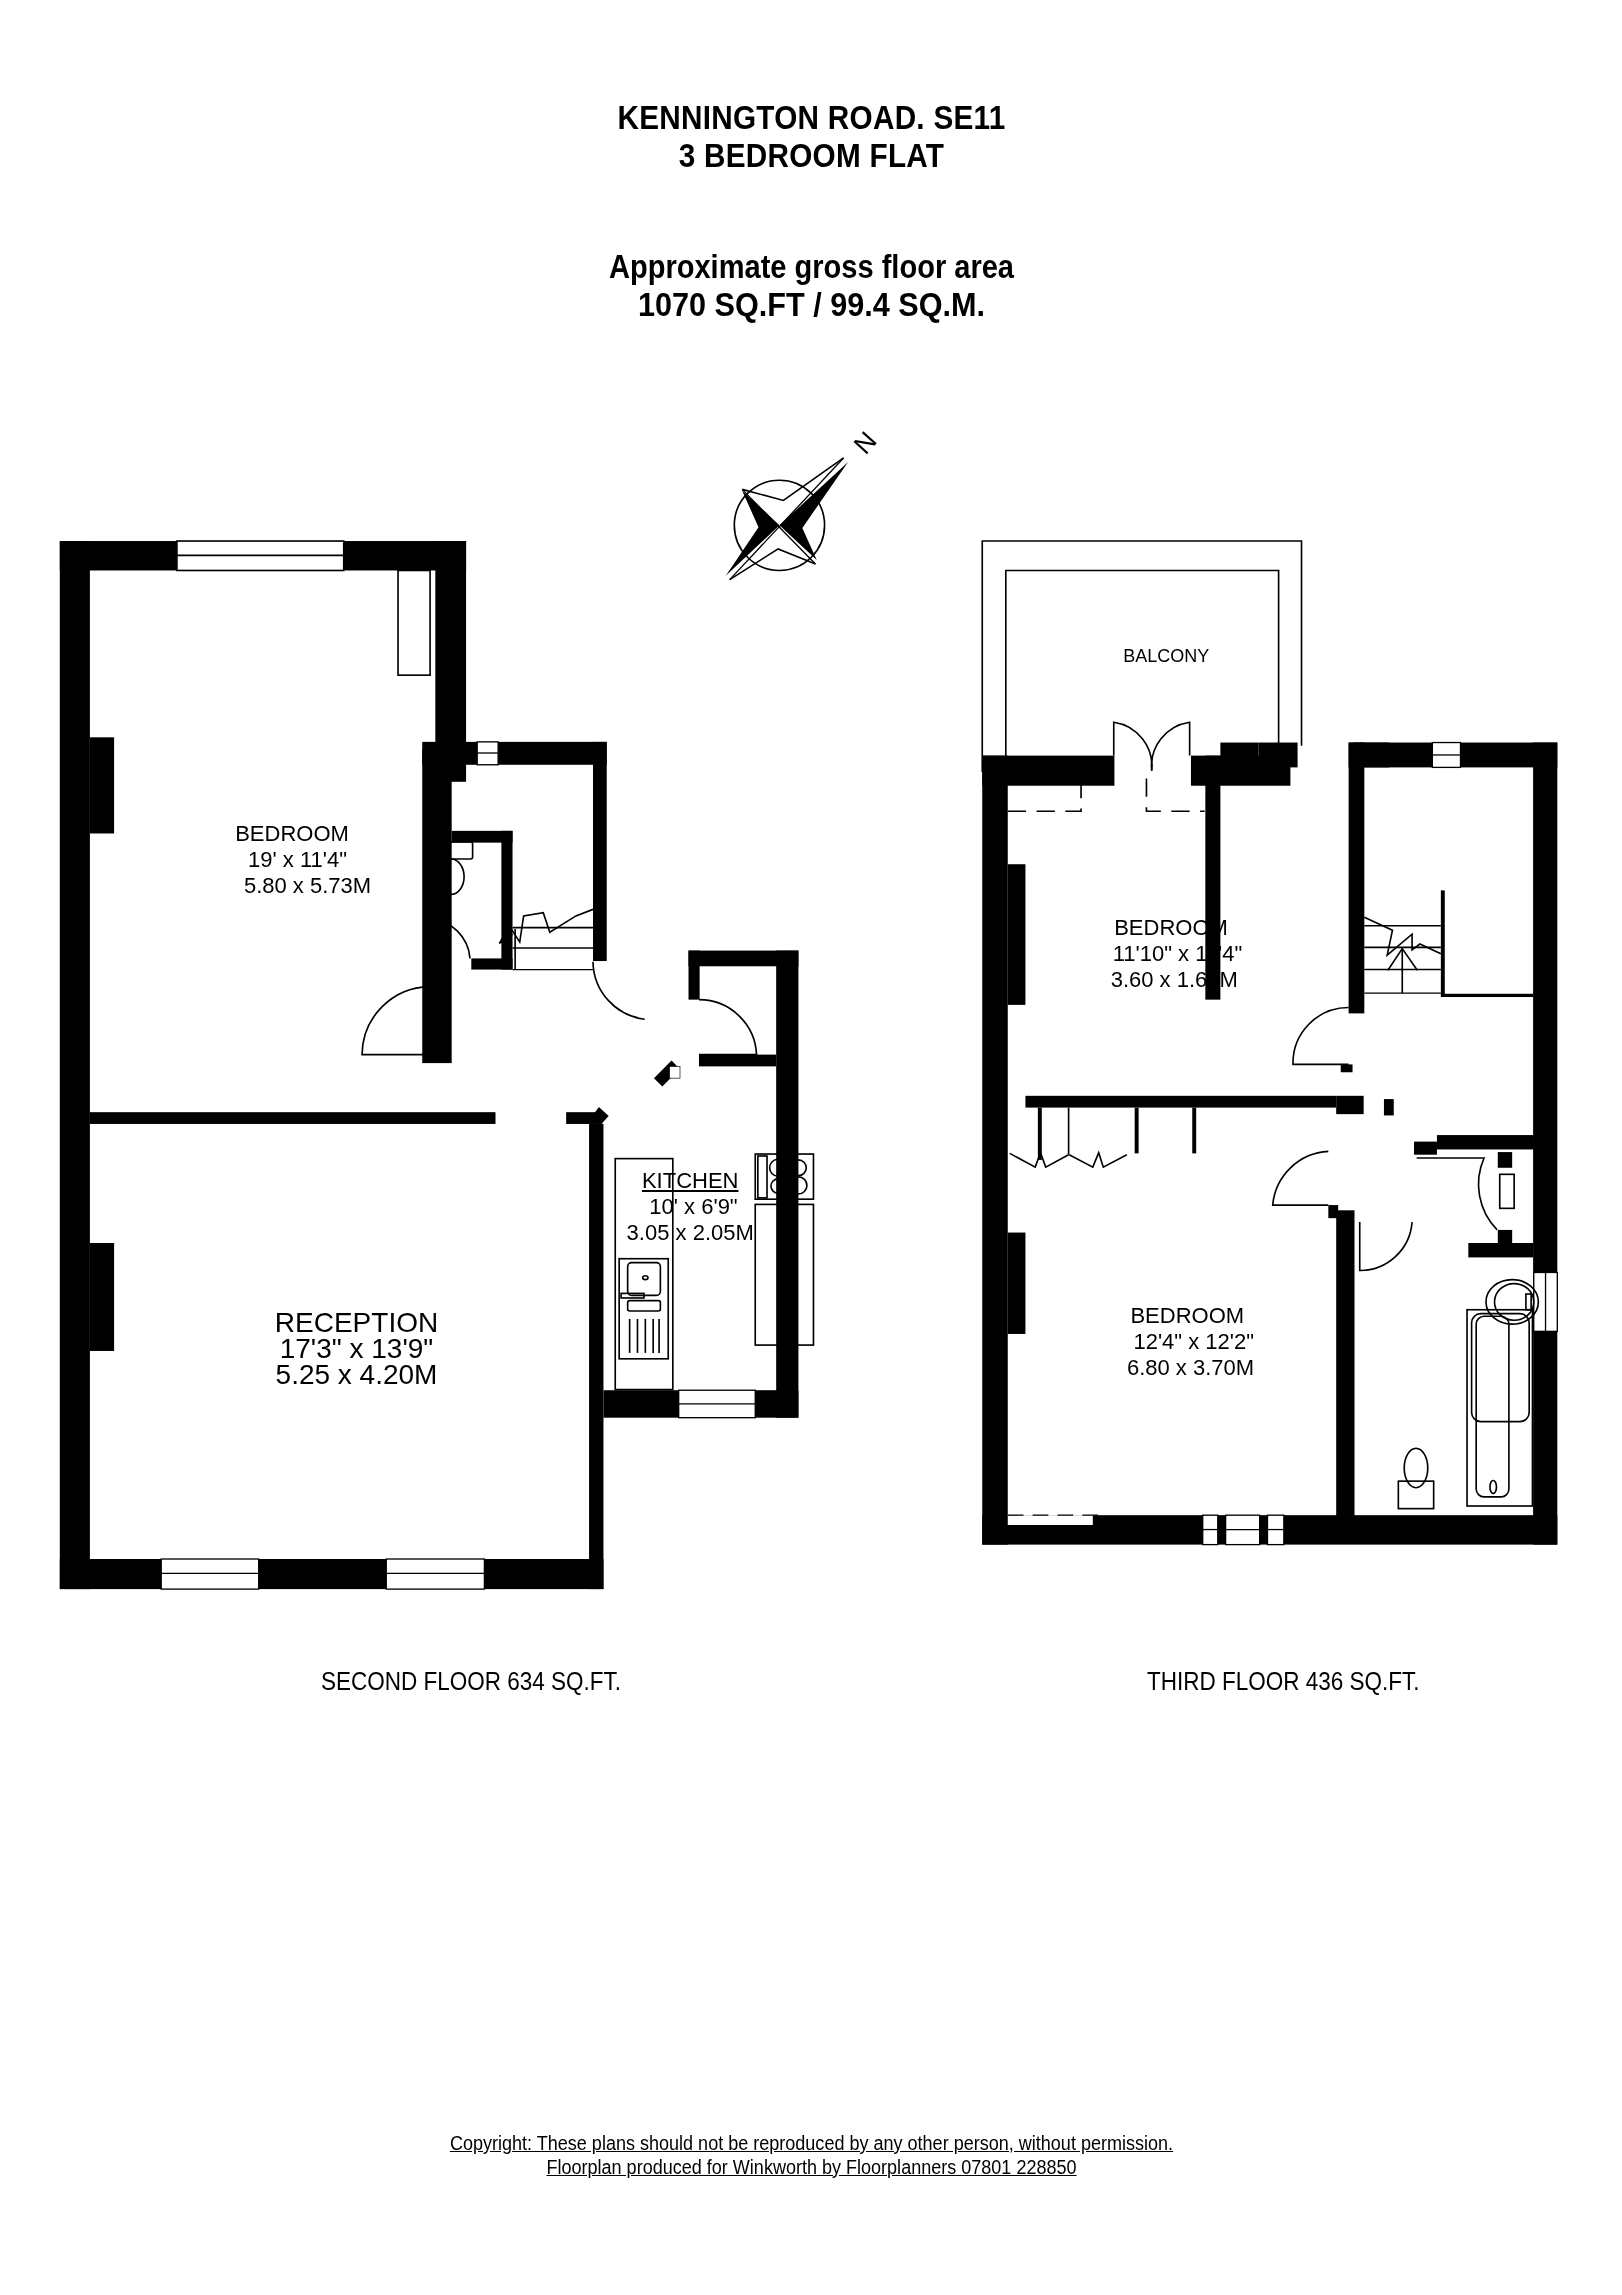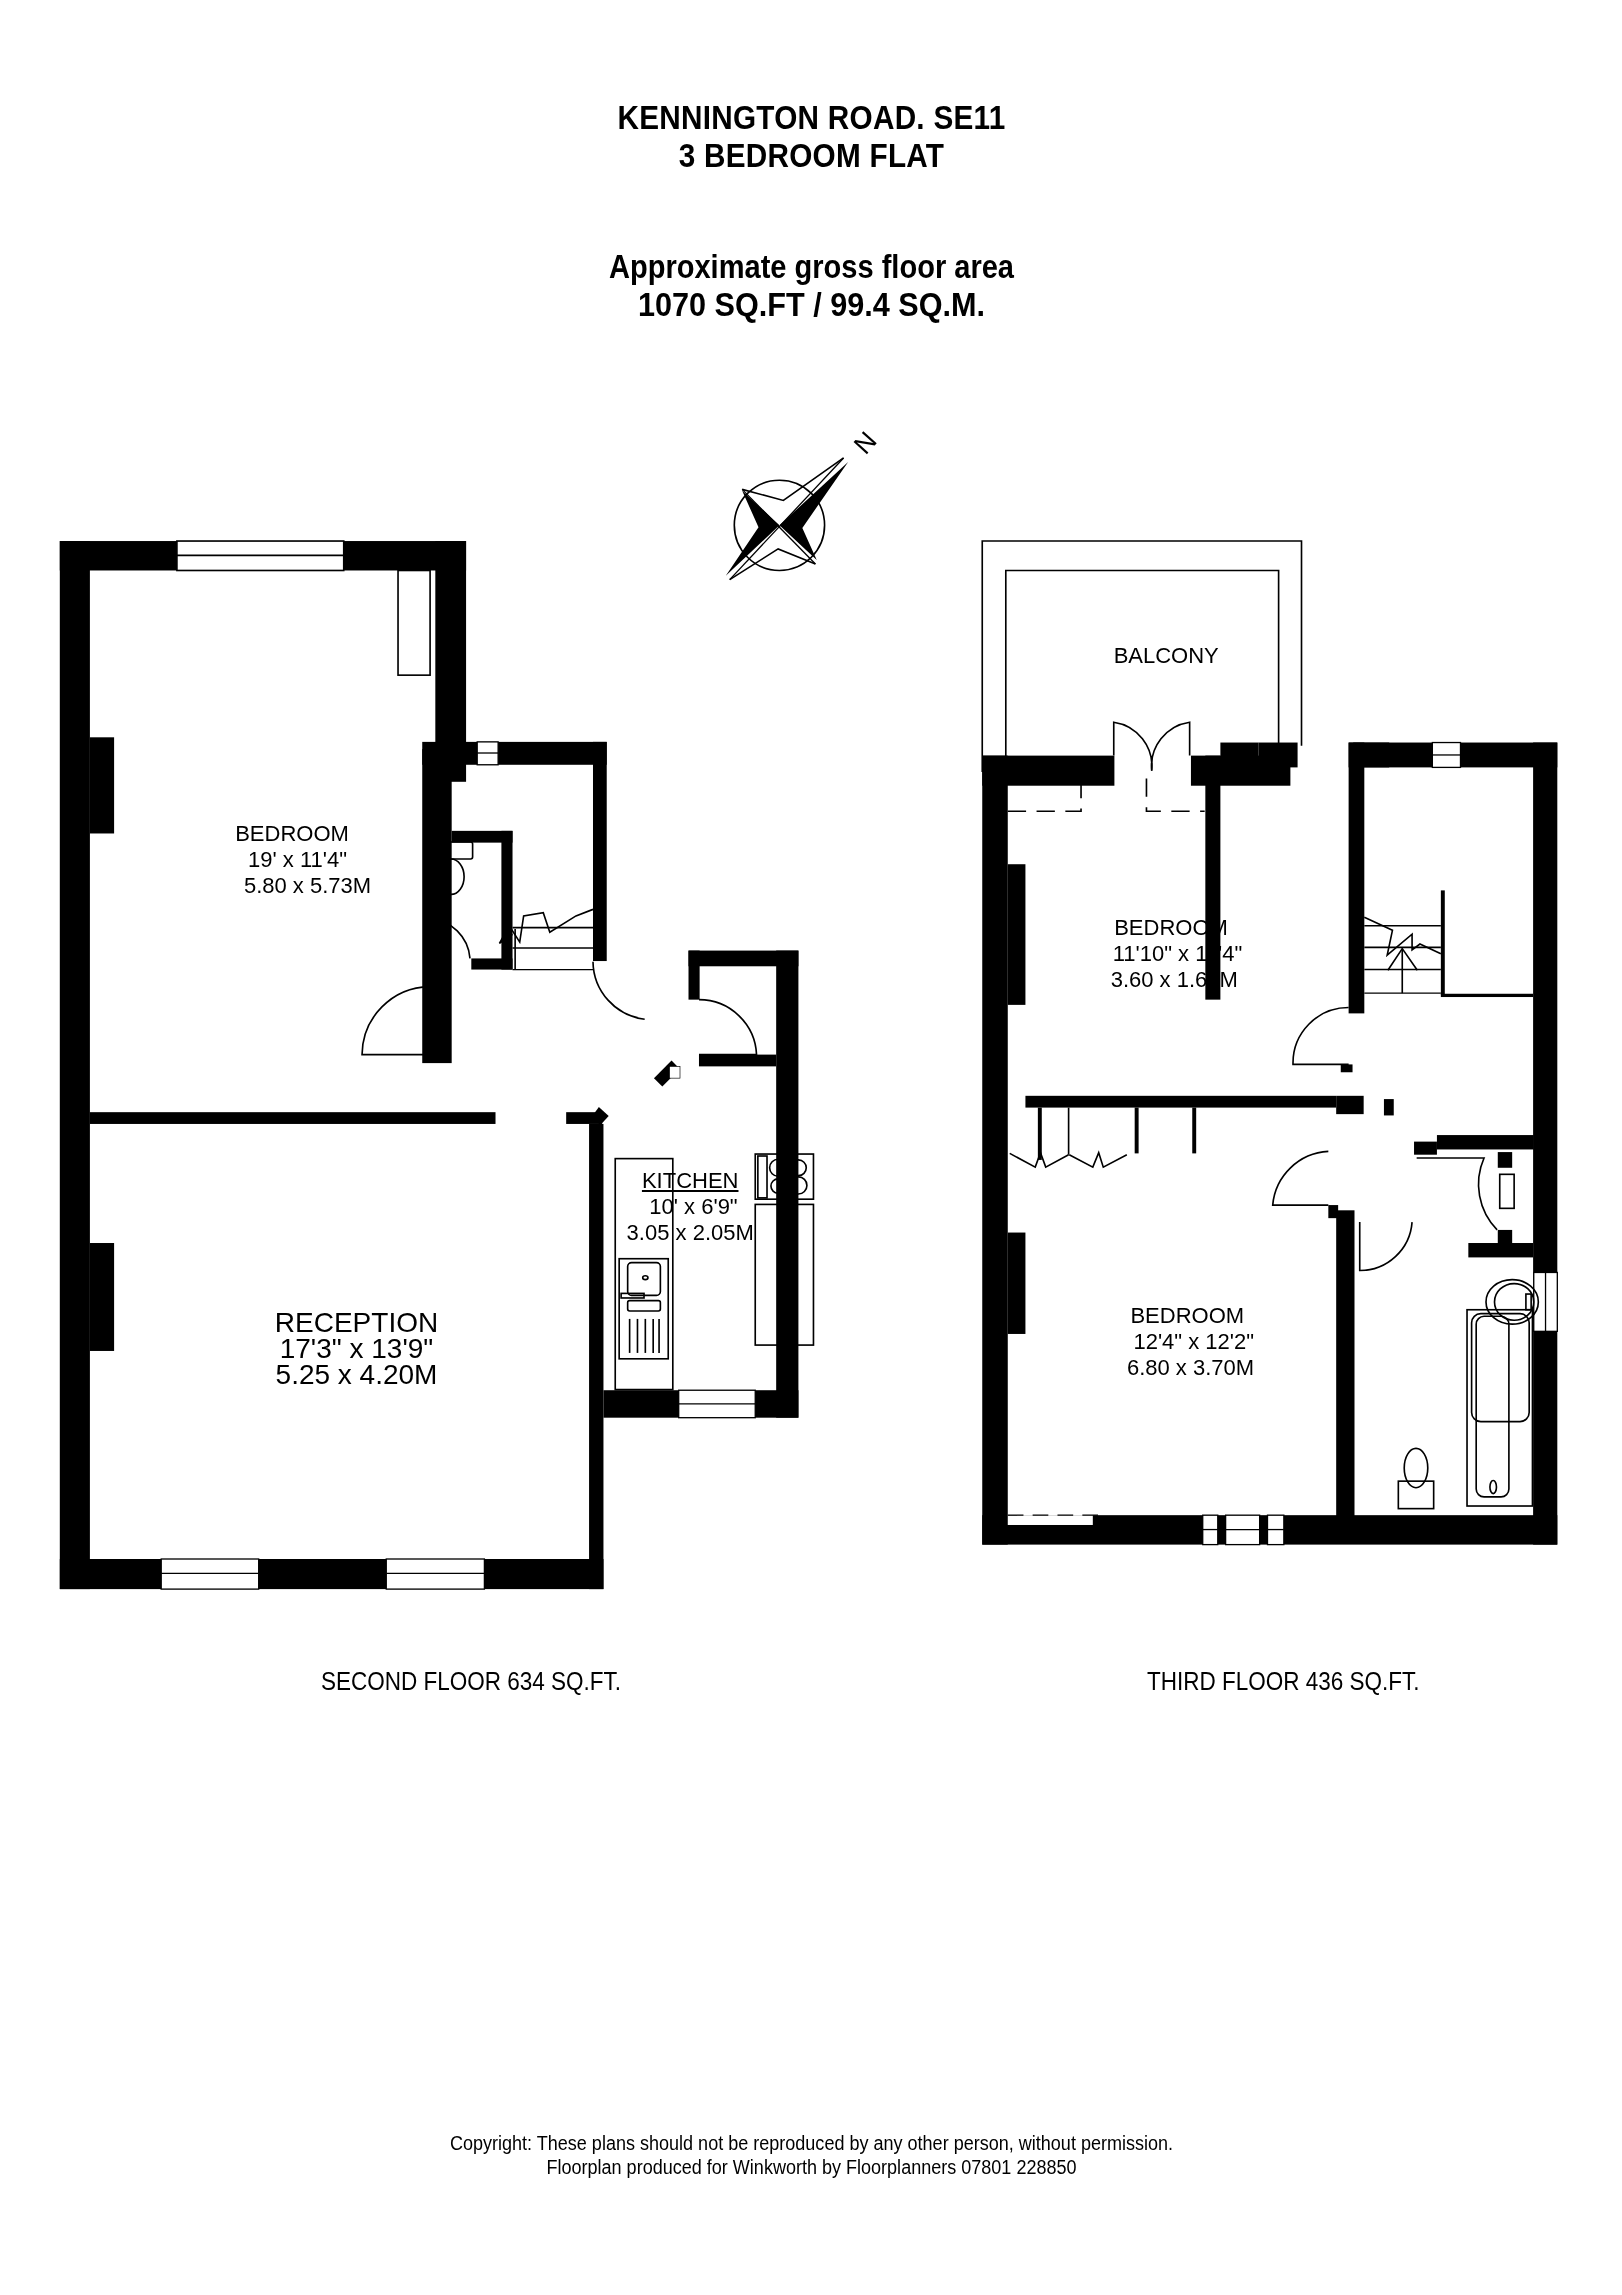--- a/index.html
+++ b/index.html
@@ -2,21 +2,21 @@
 <html style="font-size:10.5px"><head>
 <meta charset="utf-8">
 <style>
   html, body { margin: 0; padding: 0; background: #ffffff; }
   body { width: 1623px; height: 2295px; position: relative; overflow: hidden; font-family: "Liberation Sans", sans-serif; color: #000; }
   .header { position: absolute; left: 0; width: 1623px; text-align: center; font-weight: bold; }
   .title-line { font-size: 33px; line-height: 38px; letter-spacing: 0.3px; transform: scaleX(0.9); }
   .area-label { font-size: 33px; line-height: 37px; transform: scaleX(0.88); }
   .area-value { font-size: 34px; line-height: 38px; transform: scaleX(0.9); }
   .floor-caption { position: absolute; font-size: 25px; transform: scaleX(0.9); transform-origin: left center; white-space: nowrap; }
-  .footer { position: absolute; left: 0; top: 2132px; width: 1623px; text-align: center; font-size: 19.6px; line-height: 23.6px; }
+  .footer { position: absolute; left: 0; top: 2132px; width: 1623px; text-align: center; font-size: 19.6px; line-height: 23.6px; text-decoration: underline; }
   .footer div { transform: scaleX(0.92); }
   svg.plan { position: absolute; left: 0; top: 0; }
   .thin { fill: none; stroke: #000; stroke-width: 2.5; }
   .dash { fill: none; stroke: #000; stroke-width: 2.5; stroke-dasharray: 28 16; }
 </style>
 </head>
 <body>
 
 <div class="header" style="top:99px;">
   <div class="title-line">KENNINGTON ROAD. SE11</div>
@@ -225,21 +225,21 @@
   <div>RECEPTION</div>
   <div>17'3" x 13'9"</div>
   <div>5.25 x 4.20M</div>
 </div>
 <div style="position:absolute; left:615px; top:1168px; font-size:22px; line-height:26px; text-align:center; width:170px;">
   <div style="margin-left:-19.6px;text-decoration:underline;">KITCHEN</div>
   <div style="margin-left:-13px;">10' x 6'9"</div>
   <div style="margin-left:-19.6px;">3.05 x 2.05M</div>
 </div>
 
-<div style="position:absolute; left:1080px; top:643px; font-size:22px; line-height:26px; text-align:center; width:196px;">
+<div style="position:absolute; left:1080px; top:643px; font-size:18px; line-height:26px; text-align:center; width:196px;">
   <div style="margin-left:-23.6px;">BALCONY</div>
 </div>
 <div style="position:absolute; left:1073px; top:915px; font-size:22px; line-height:26px; text-align:center; width:209px;">
   <div style="margin-left:-13px;">BEDROOM</div>
   <div>11'10" x 11'4"</div>
   <div style="margin-left:-6.5px;">3.60 x 1.67M</div>
 </div>
 <div style="position:absolute; left:1086px; top:1303px; font-size:22px; line-height:26px; text-align:center; width:209px;">
   <div style="margin-left:-6.5px;">BEDROOM</div>
   <div style="margin-left:6.5px;">12'4" x 12'2"</div>

